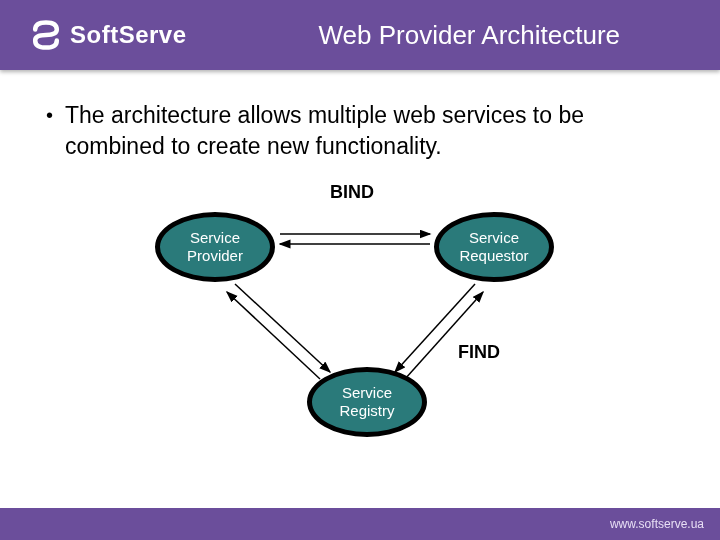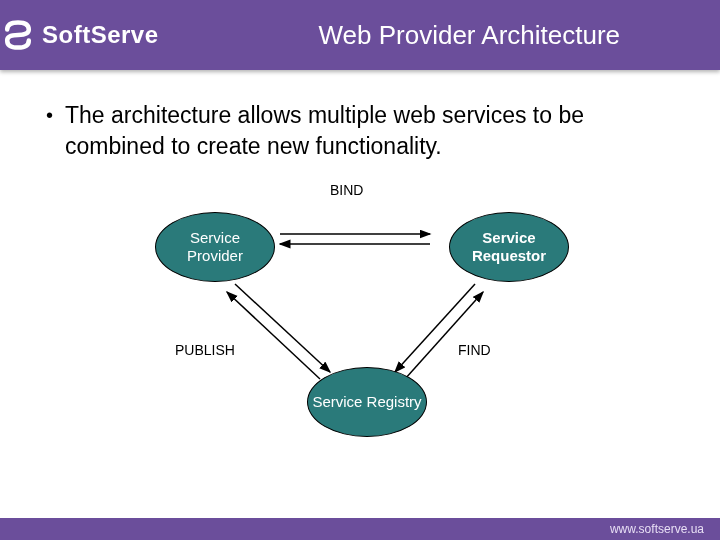--- a/index.html
+++ b/index.html
@@ -10,21 +10,21 @@
       background: #ffffff;
       position: relative;
       overflow: hidden;
     }
     .header {
       width: 100%;
       height: 70px;
       background: #6b4e9b;
       display: flex;
       align-items: center;
-      padding: 0 0;
+      padding: 0 28px;
       box-shadow: 0 2px 4px rgba(0,0,0,0.3);
     }
     .logo-block {
       display: flex;
       align-items: center;
       color: #fff;
     }
     .logo-svg { width: 36px; height: 36px; }
     .logo-text {
       font-size: 24px;
@@ -60,55 +60,56 @@
       position: relative;
       width: 480px;
       height: 280px;
       margin: 20px auto 0 auto;
     }
     .node {
       position: absolute;
       width: 120px;
       height: 70px;
       background: #2a7a7a;
-      border: 1px solid #000000;
+      border: 5px solid #000000;
       border-radius: 50%;
       display: flex;
       align-items: center;
       justify-content: center;
       text-align: center;
       color: #fff;
       font-size: 15px;
       line-height: 1.2;
       padding: 4px;
     }
     .node-provider { left: 35px; top: 30px; }
-    .node-requestor { left: 329px; top: 30px; font-weight: bold; }
+    .node-requestor { left: 314px; top: 30px; }
     .node-registry { left: 187px; top: 185px; }
     .edge-label {
       position: absolute;
-      font-size: 14px;
+      font-size: 18px;
       color: #000;
       white-space: nowrap;
+      font-weight: bold;
     }
     .label-bind { left: 210px; top: 0px; }
     .label-publish { left: 55px; top: 160px; }
     .label-find { left: 338px; top: 160px; }
     .arrows-svg {
       position: absolute;
       left: 0; top: 0;
       width: 480px; height: 280px;
       pointer-events: none;
     }
     .footer {
       position: absolute;
       bottom: 0;
       left: 0;
       width: 100%;
-      height: 22px;
+      height: 32px;
       background: #6b4e9b;
       color: #e8dff5;
       font-size: 12px;
       display: flex;
       align-items: center;
       justify-content: flex-end;
       padding-right: 16px;
     }
   </style>
 </head>
@@ -152,20 +153,19 @@
       <span>Service Provider</span>
     </div>
     <div class="node node-requestor">
       <span>Service Requestor</span>
     </div>
     <div class="node node-registry">
       <span>Service Registry</span>
     </div>
 
     <div class="edge-label label-bind">BIND</div>
-    <div class="edge-label label-publish">PUBLISH</div>
     <div class="edge-label label-find">FIND</div>
   </div>
 </div>
 
 <div class="footer">
   <span>www.softserve.ua</span>
 </div>
 
 </body></html>

